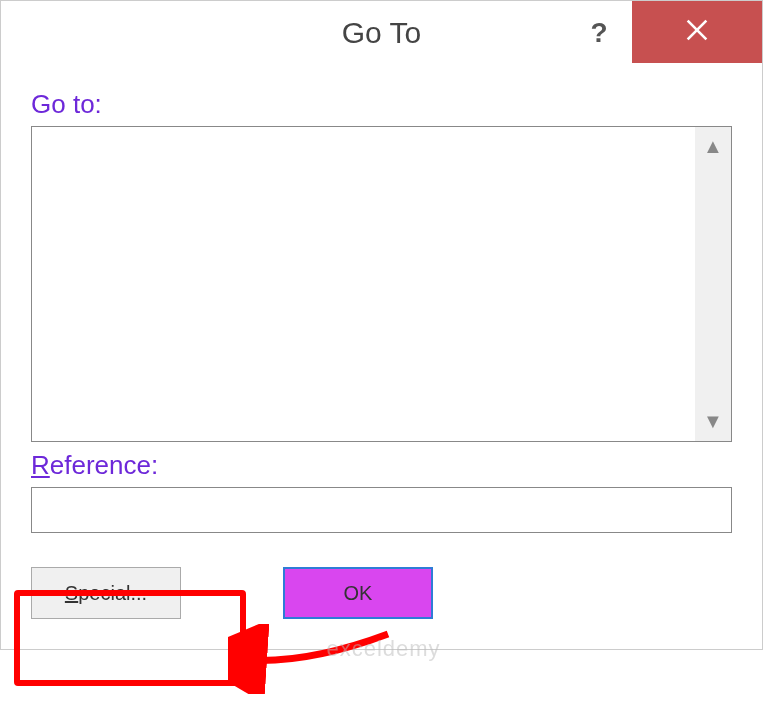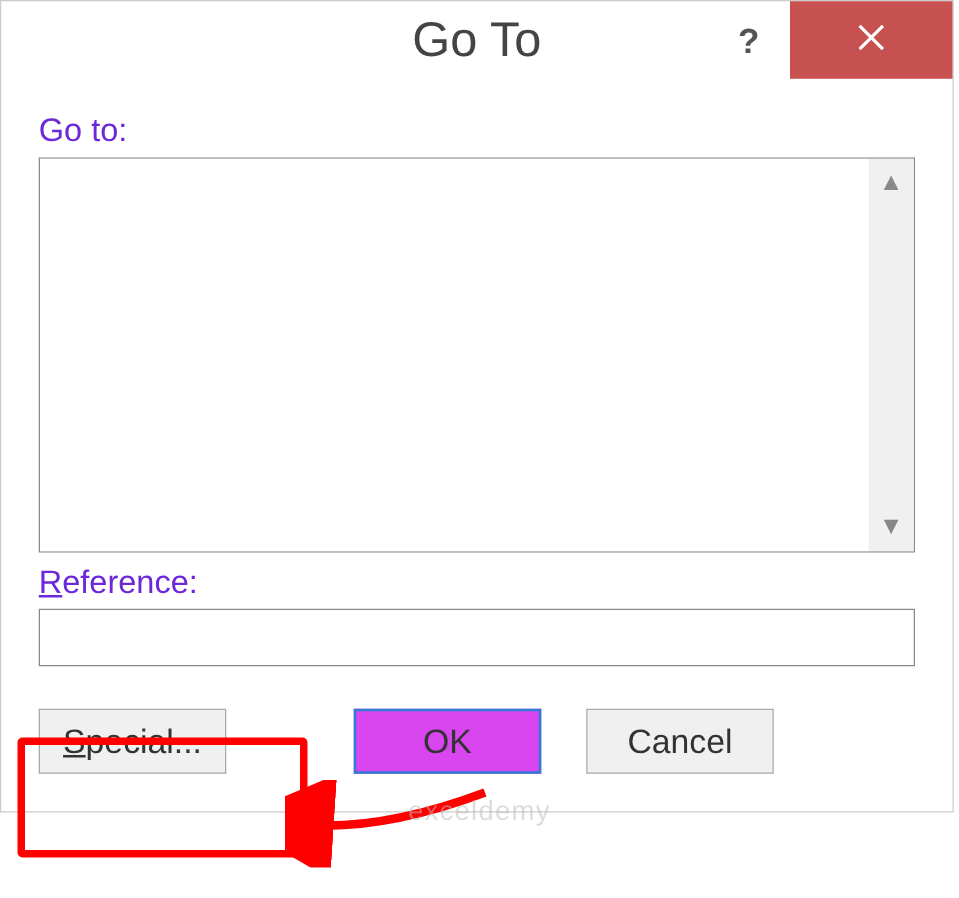--- a/index.html
+++ b/index.html
@@ -21,21 +21,21 @@
       height: 64px;
       display: flex;
       align-items: center;
       justify-content: flex-end;
       position: relative;
     }
     .titlebar-title {
       position: absolute;
       left: 50%;
       transform: translateX(-50%);
-      font-size: 39px;
+      font-size: 30px;
       color: #444;
       font-weight: 400;
     }
     .help-btn {
       width: 66px;
       height: 60px;
       display: flex;
       align-items: center;
       justify-content: center;
       font-size: 28px;
@@ -107,21 +107,21 @@
       gap: 36px;
       justify-content: flex-start;
       align-items: center;
       position: relative;
     }
     .btn {
       height: 52px;
       width: 150px;
       background: #f0f0f0;
       border: 1px solid #aaa;
-      font-size: 27px;
+      font-size: 20px;
       color: #333;
       display: flex;
       align-items: center;
       justify-content: center;
       cursor: pointer;
     }
     .btn-ok {
       border: 2px solid #2e7cd6;
       background: #d946ef;
       margin-left: 66px;
@@ -194,23 +194,20 @@
       </label>
       <input type="text" class="ref-input" value="" style="">
     </div>
 
     <div class="button-row">
       <button class="btn">
         <span><span class="underline-letter">S</span><span>pecial...</span></span>
       </button>
       <button class="btn btn-ok">
         <span>OK</span>
-      </button>
-      <button class="btn">
-        <span>Cancel</span>
       </button>
     </div>
 
   </div>
 </div>
 
 <div class="highlight-box"></div>
 
 <div class="arrow-overlay">
   <svg viewBox="0 0 170 70">

